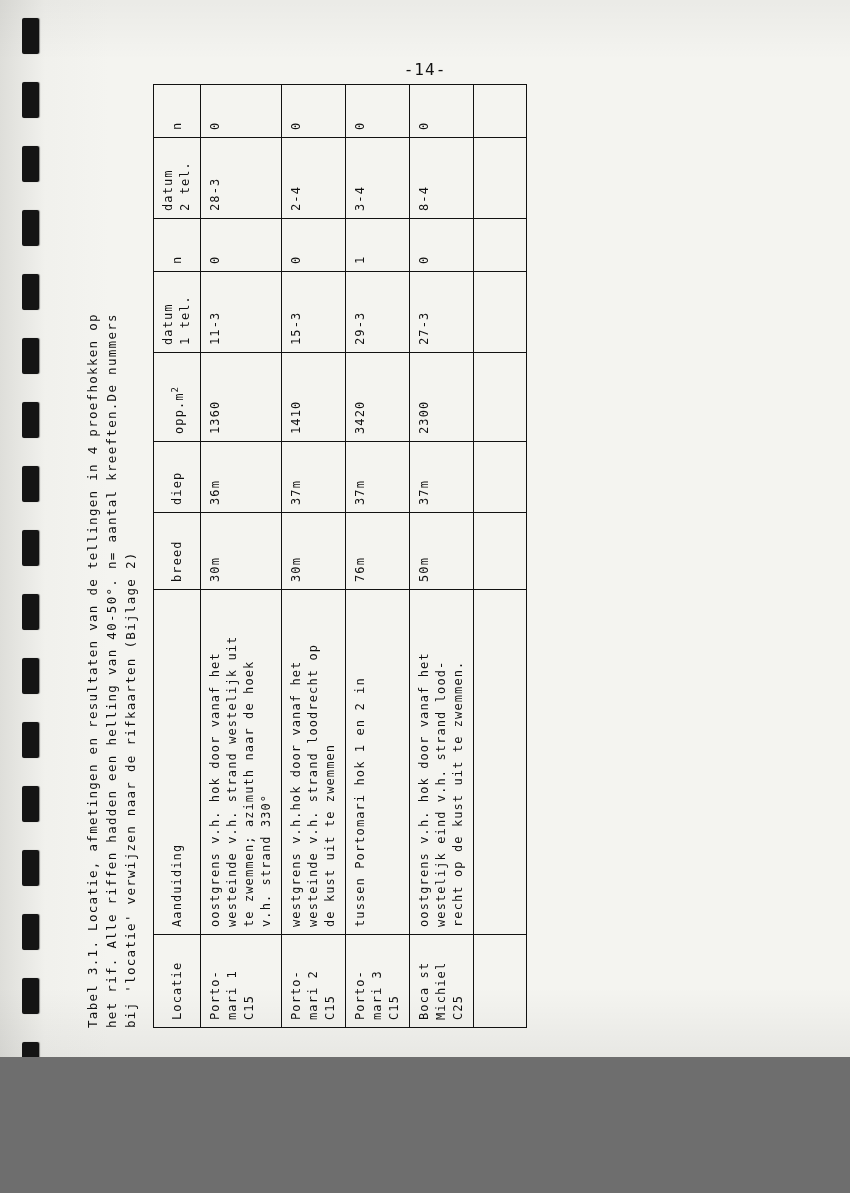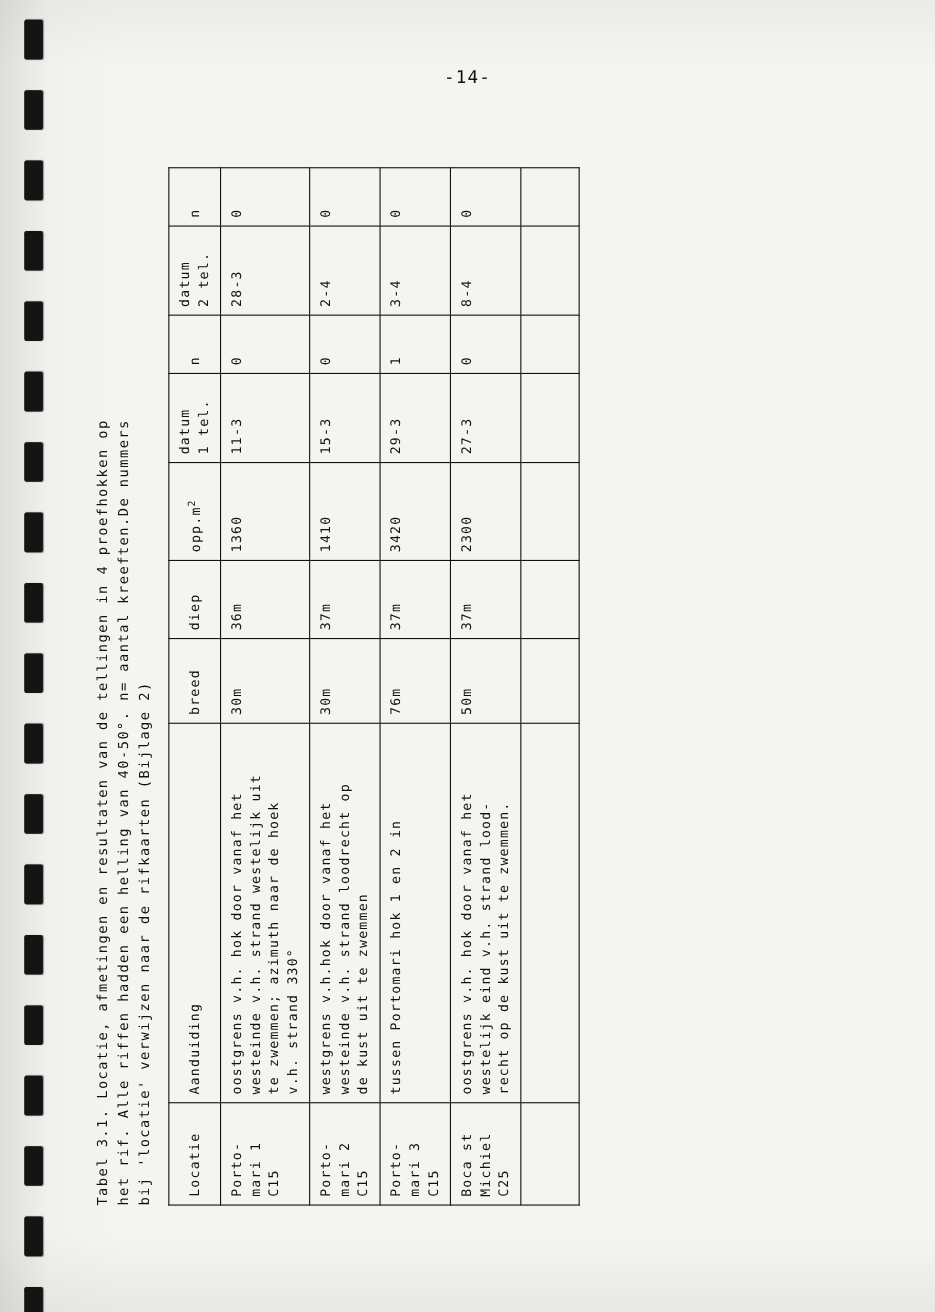--- a/index.html
+++ b/index.html
@@ -3,21 +3,21 @@
 <meta charset="utf-8">
 <style>
   html, body {
     margin: 0;
     padding: 0;
     background: #6e6e6e;
   }
   .page {
     position: relative;
     width: 850px;
-    height: 1193px;
+    height: 1057px;
     background: #f4f4f0;
     overflow: hidden;
     font-family: "DejaVu Sans Mono", monospace;
     color: #111;
   }
   
   .paper-shade {
     position: absolute;
     inset: 0;
     background:

